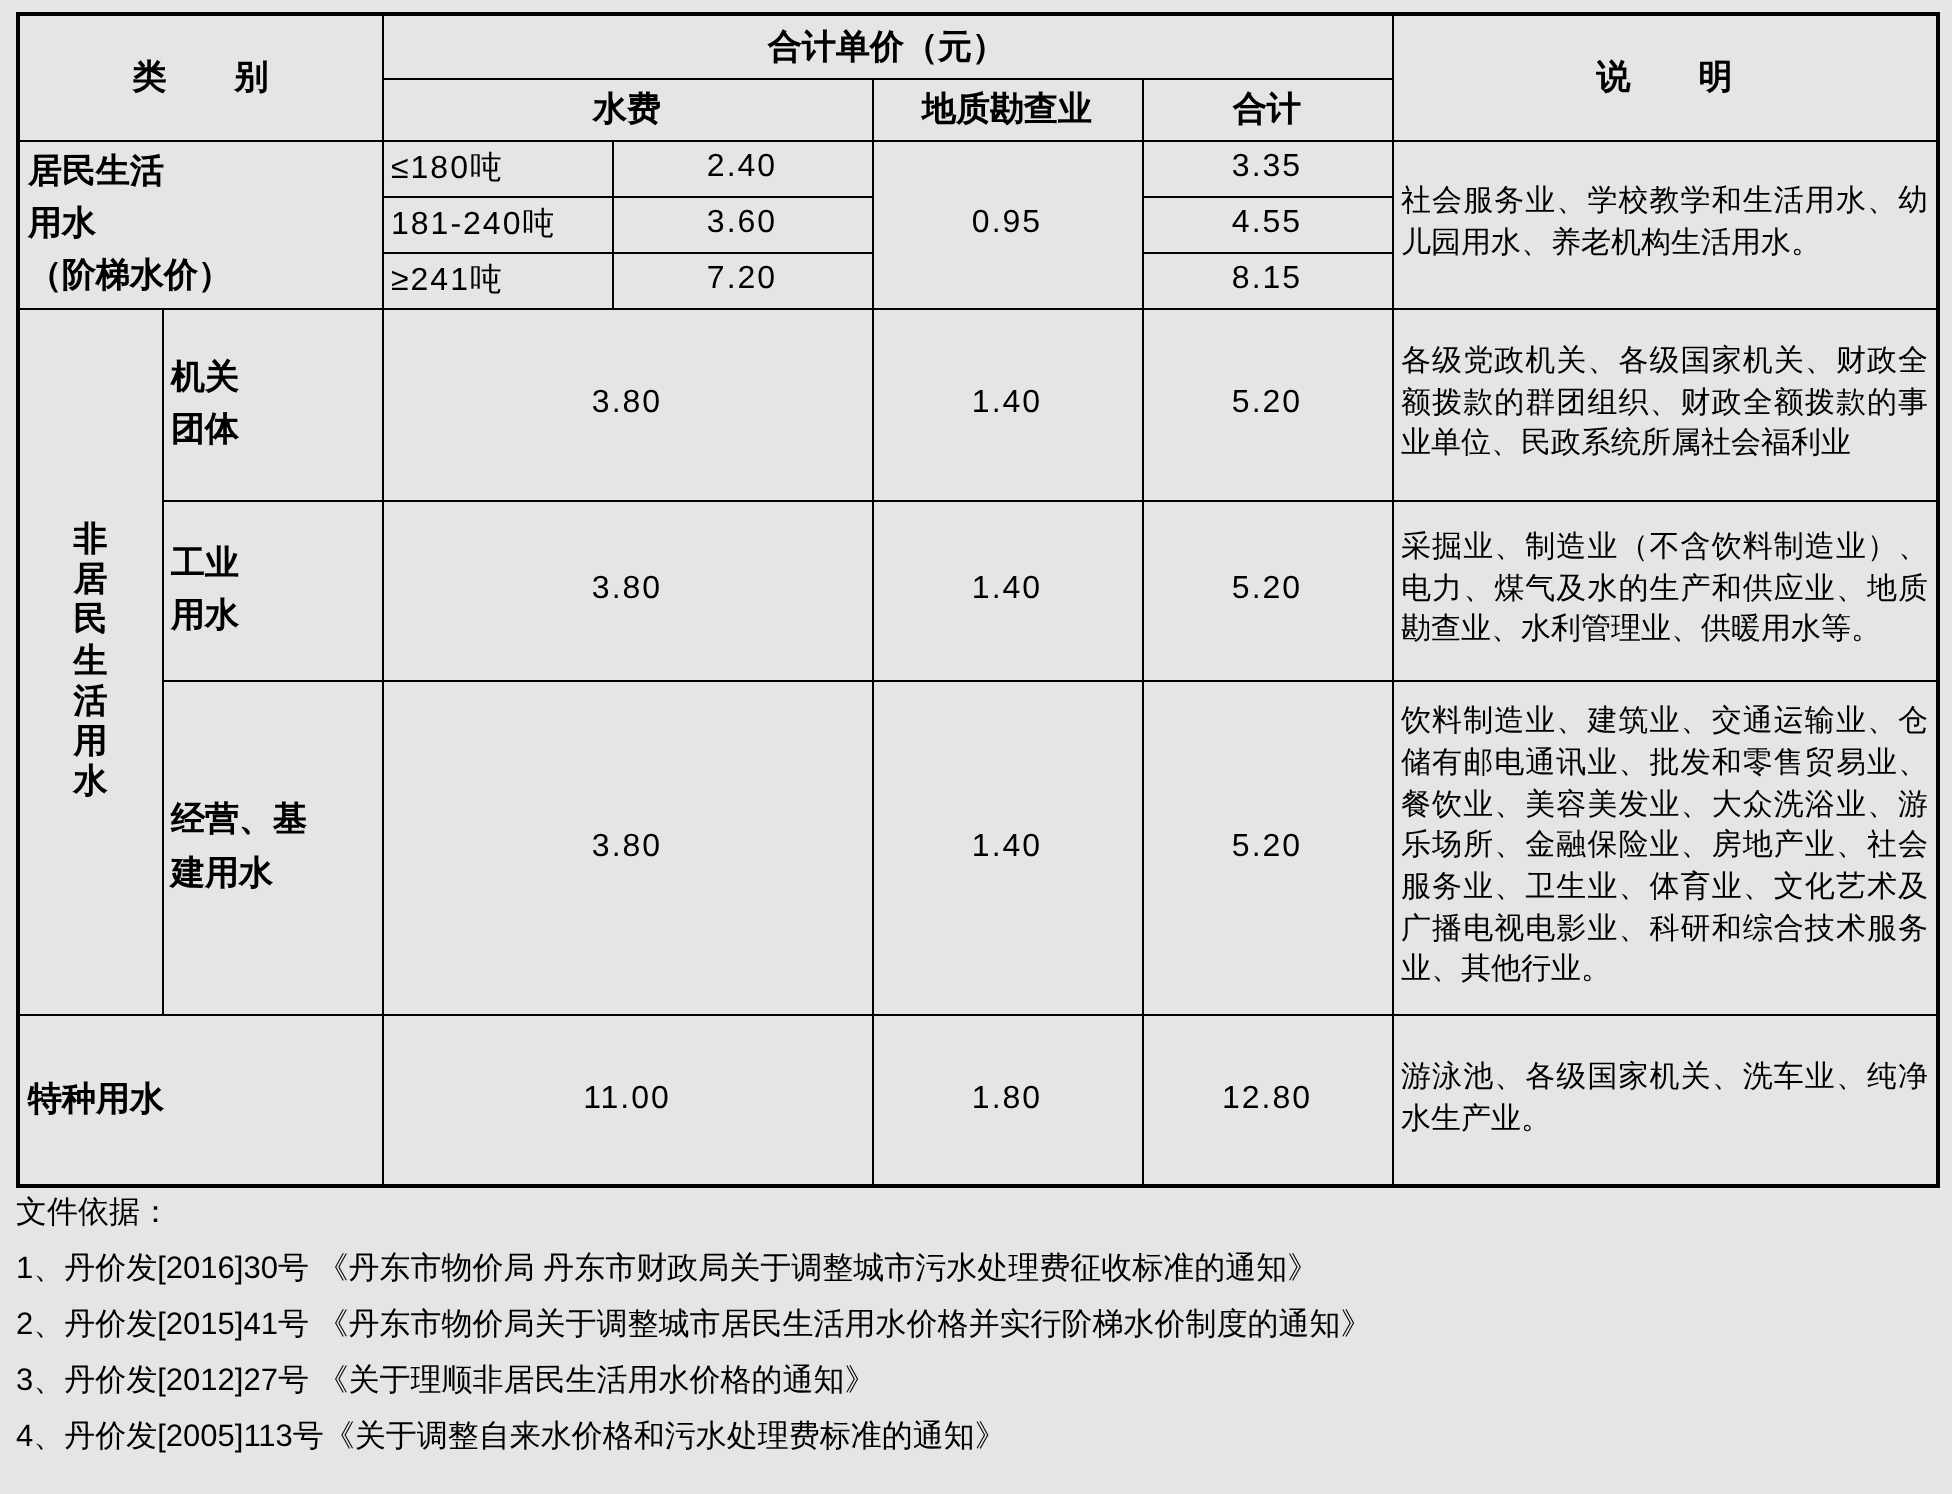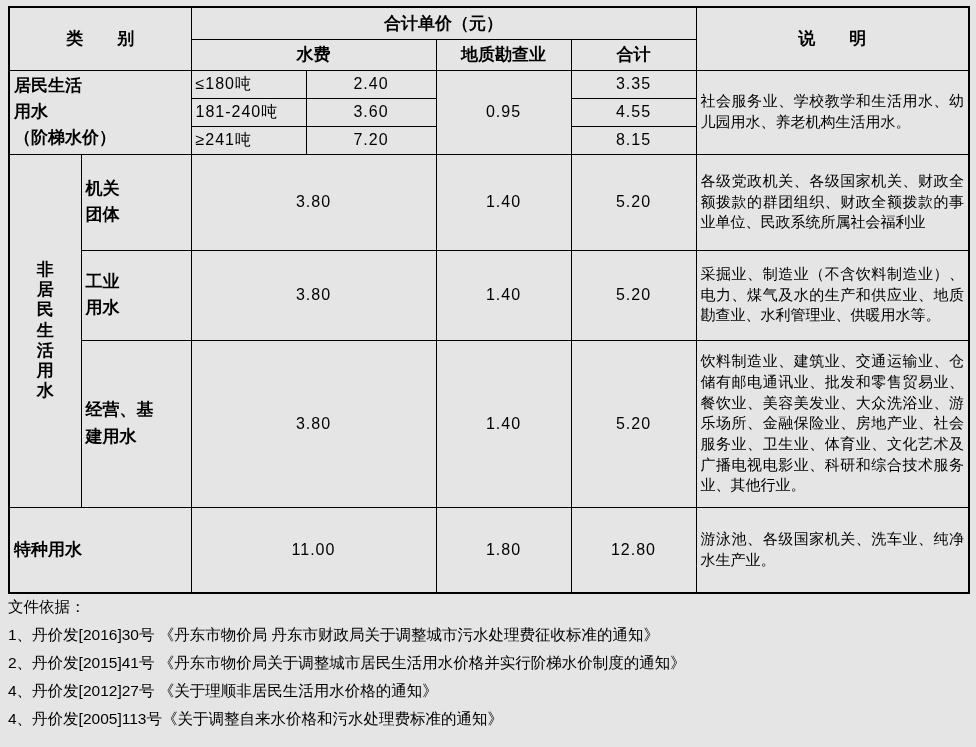--- a/index.html
+++ b/index.html
@@ -183,17 +183,17 @@
       <td class="num">12.80</td>
       <td class="note">游泳池、各级国家机关、洗车业、纯净水生产业。</td>
     </tr>
   </tbody>
     </table>
 
   <div class="doc-basis">
     <div class="line">文件依据：</div>
     <div class="line">1、丹价发[2016]30号 《丹东市物价局 丹东市财政局关于调整城市污水处理费征收标准的通知》</div>
     <div class="line">2、丹价发[2015]41号 《丹东市物价局关于调整城市居民生活用水价格并实行阶梯水价制度的通知》</div>
-    <div class="line">4、丹价发[2012]27号 《关于理顺非居民生活用水价格的通知》</div>
+    <div class="line">3、丹价发[2012]27号 《关于理顺非居民生活用水价格的通知》</div>
     <div class="line">4、丹价发[2005]113号《关于调整自来水价格和污水处理费标准的通知》</div>
   </div>
 
 </div>
 
 </body></html>

